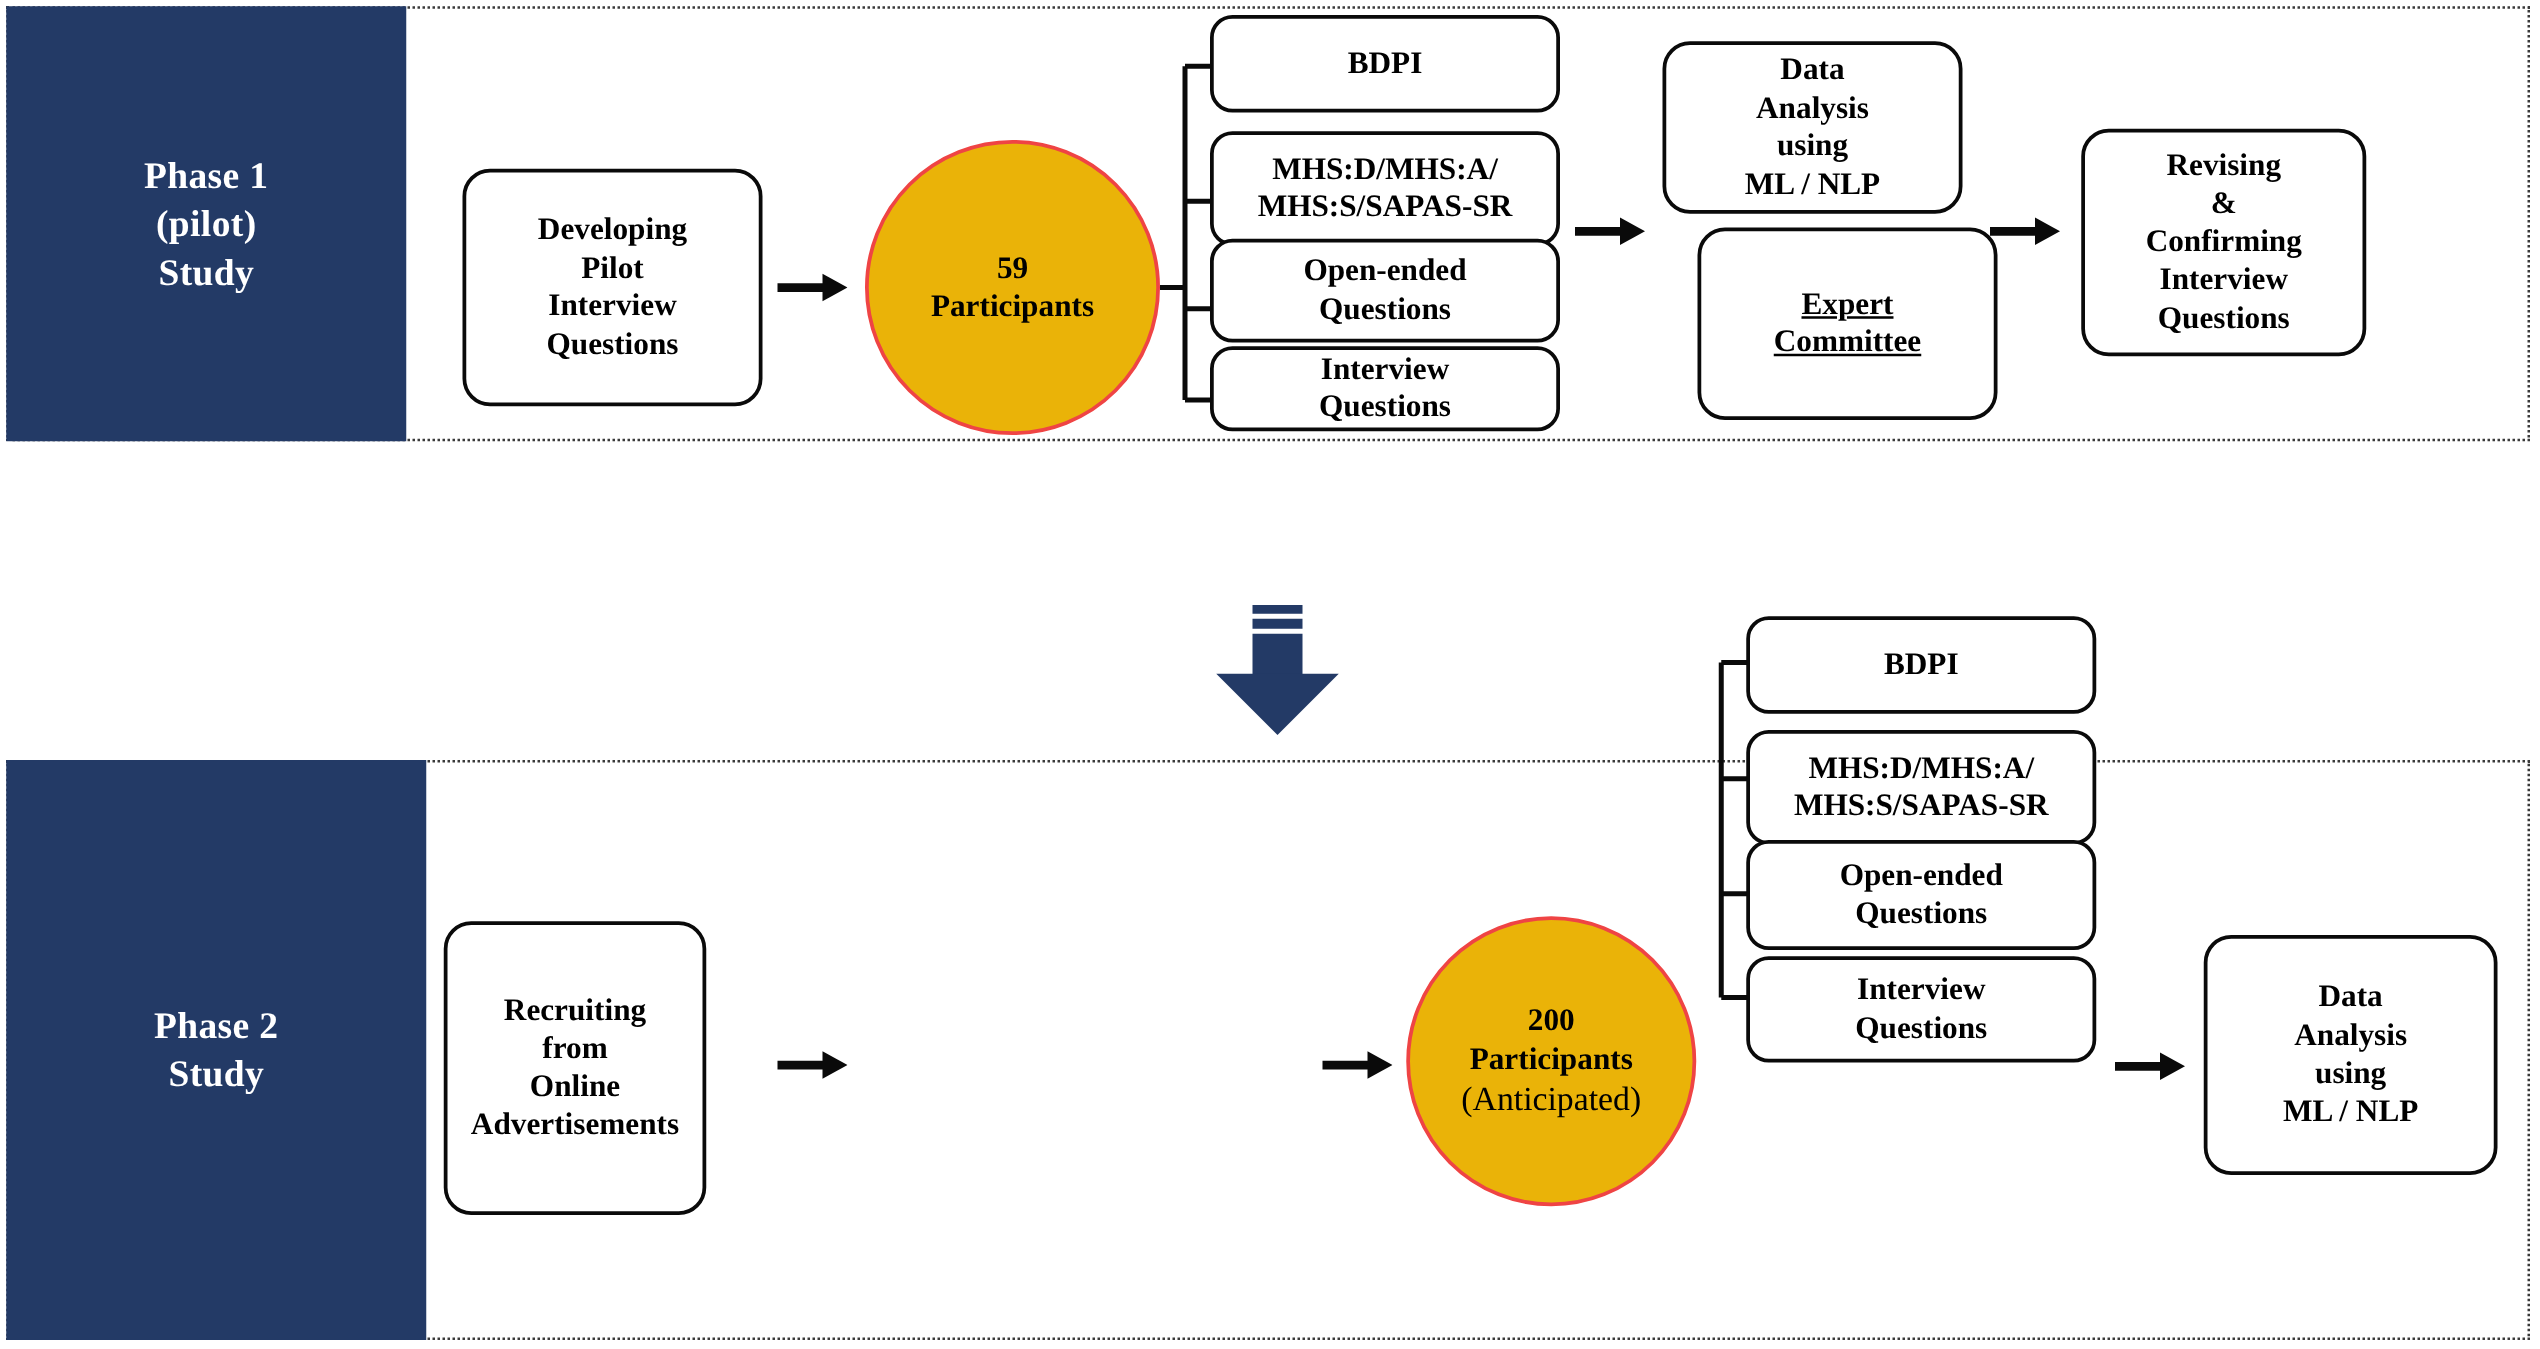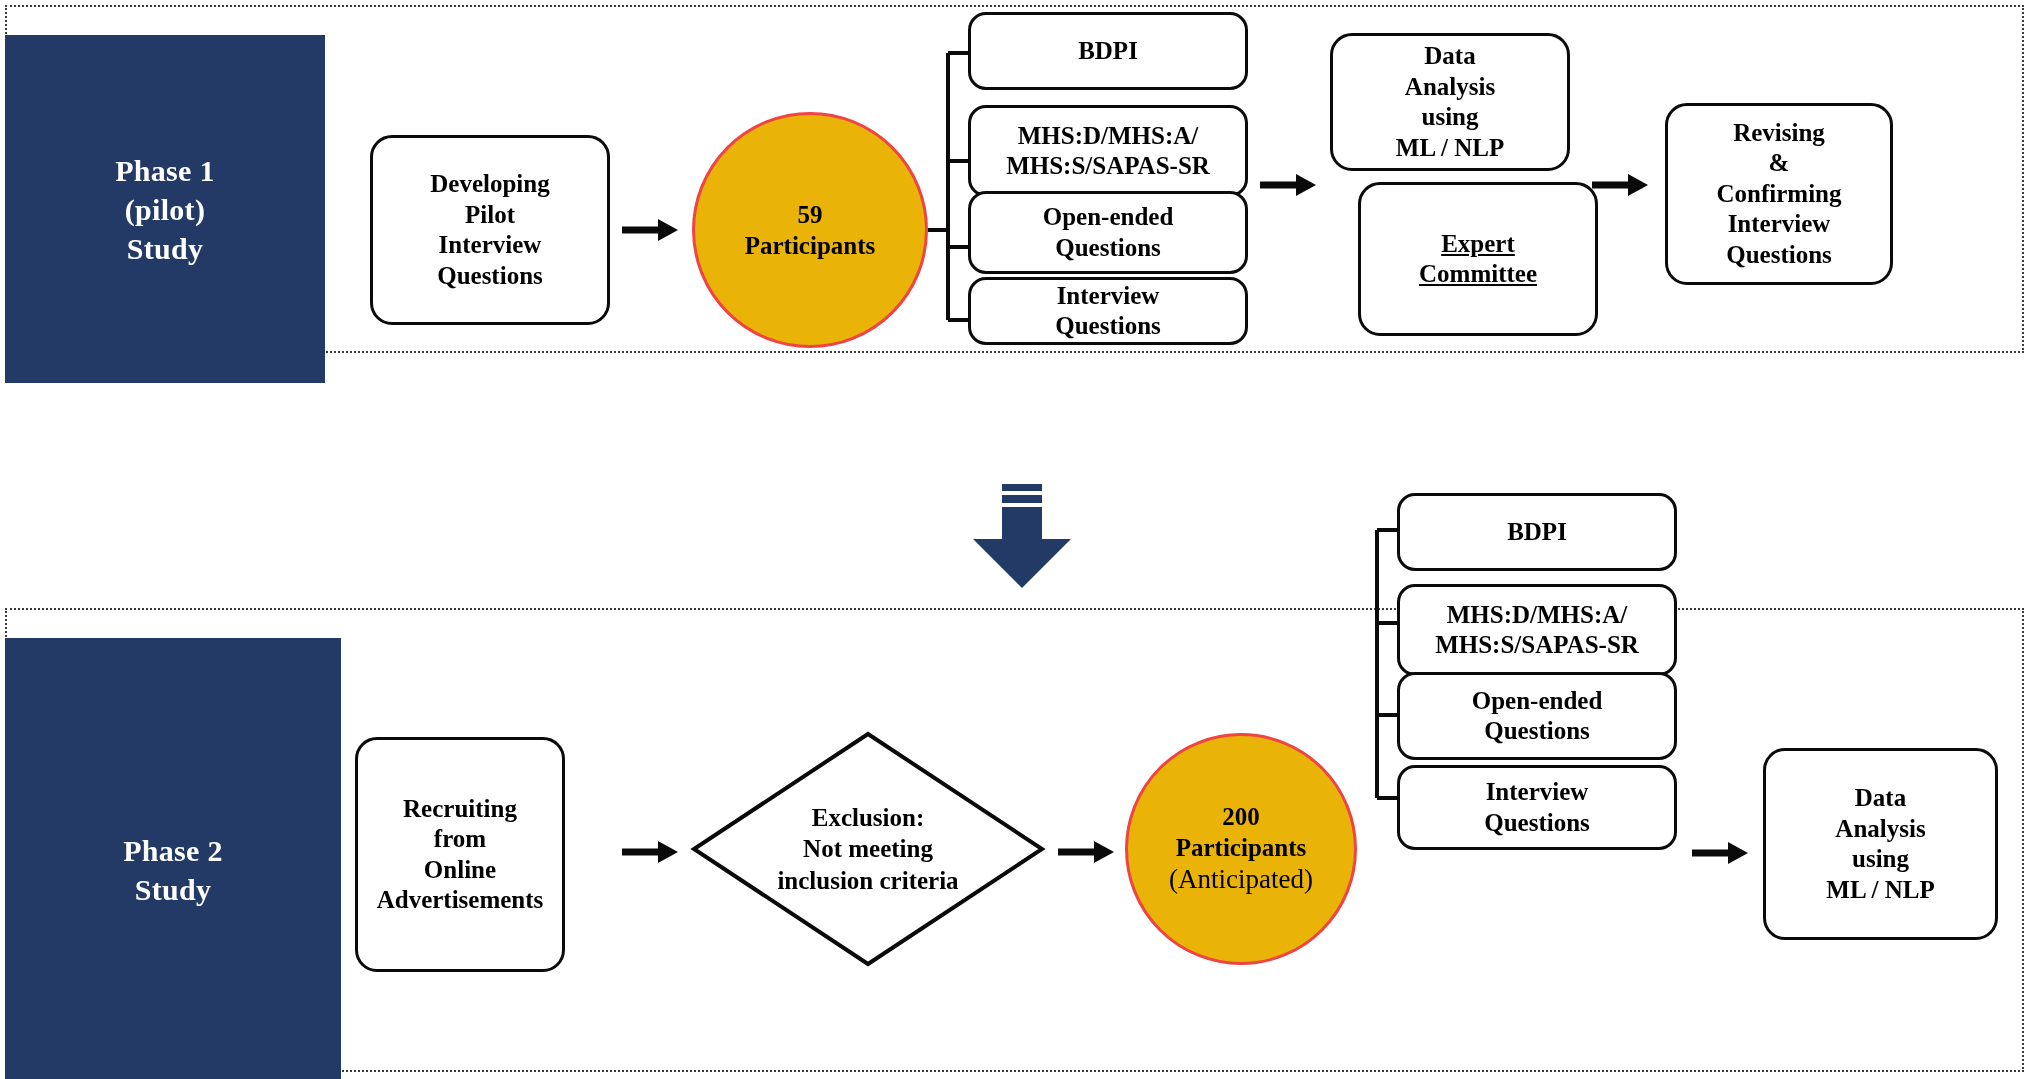--- a/index.html
+++ b/index.html
@@ -25,21 +25,20 @@
     background: #233A66;
     color: #ffffff;
     display: flex;
     align-items: center;
     justify-content: center;
     text-align: center;
     font-weight: bold;
     font-size: 30px;
     line-height: 1.30;
     letter-spacing: .3px;
-    margin-top: 30px;
   }
   #phase1-label { left: 5px; top: 5px;   width: 320px; height: 348px; }
   #phase2-label { left: 5px; top: 608px; width: 336px; height: 464px; }
 
   
   .box {
     position: absolute;
     border: 3px solid #0a0a0a;
     border-radius: 22px;
     background: #ffffff;
@@ -199,30 +198,20 @@
 from
 Online
 Advertisements</span>
   </div>
 
   <svg class="arrow-h" style="left:620px; top:837px;" width="58" height="30" viewBox="0 0 58 30">
     <line x1="2" y1="15" x2="40" y2="15" stroke="#0A0A0A" stroke-width="7"></line>
     <polygon points="38,4 58,15 38,26" fill="#0A0A0A"></polygon>
   </svg>
 
-  <div class="diamond-wrap" style="left:690px; top:730px; width:356px; height:238px;">
-    <svg width="356" height="238" viewBox="0 0 356 238">
-      <polygon points="178,4 352,119 178,234 4,119" fill="#ffffff" stroke="#0A0A0A" stroke-width="4"></polygon>
-    </svg>
-    <div class="diamond-text">
-      <span style="white-space:pre-line">Exclusion:
-Not meeting
-inclusion criteria</span>
-    </div>
-  </div>
 
   <svg class="arrow-h" style="left:1056px; top:837px;" width="58" height="30" viewBox="0 0 58 30">
     <line x1="2" y1="15" x2="40" y2="15" stroke="#0A0A0A" stroke-width="7"></line>
     <polygon points="38,4 58,15 38,26" fill="#0A0A0A"></polygon>
   </svg>
 
   <div class="circle" style="left:1125px; top:733px; width:232px; height:232px;">
     <span>200</span>
     <span>Participants</span>
     <span class="sub">(Anticipated)</span>

